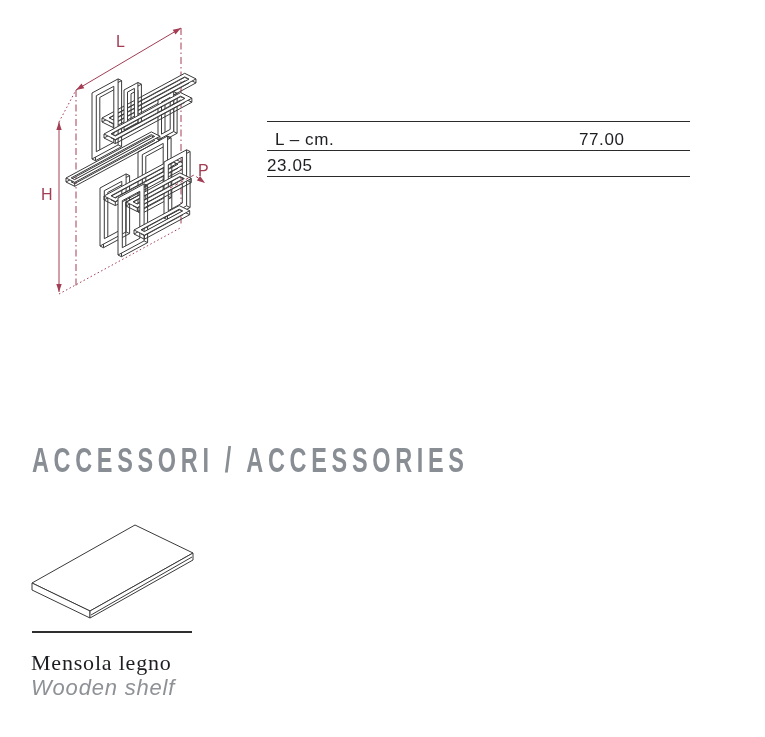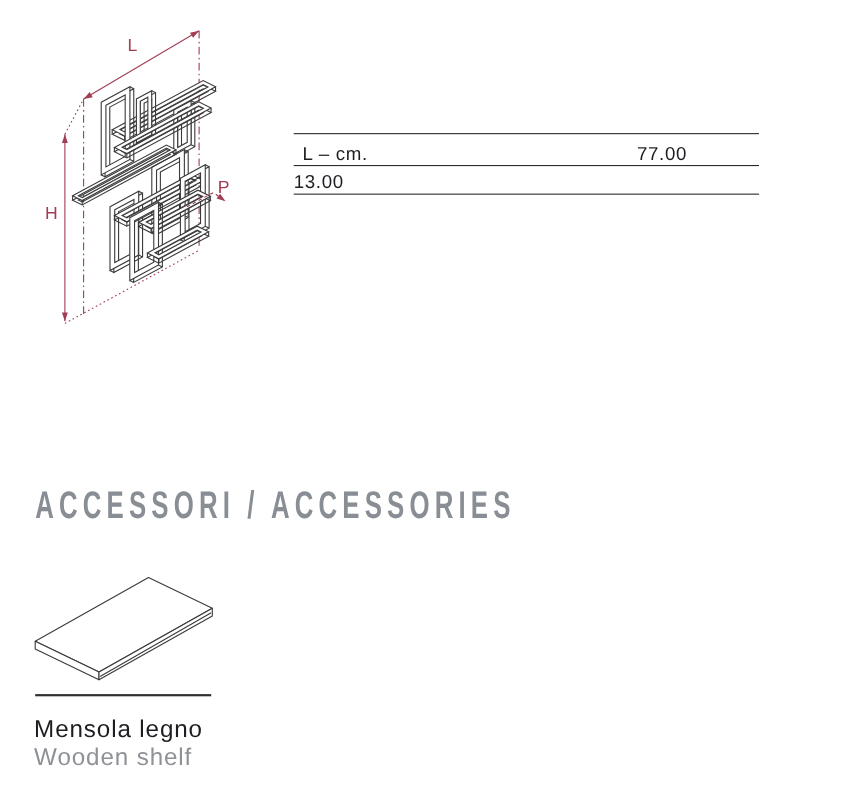--- a/index.html
+++ b/index.html
@@ -41,25 +41,25 @@
     font-size:35px;font-weight:bold;letter-spacing:7px;white-space:nowrap;
     transform:scaleX(0.67);transform-origin:left top;line-height:32px;
   }
   
   .acc-divider{
     position:absolute;left:32px;top:631px;width:160px;height:0;
     border-top:2px solid #2f2f2f;
   }
   .acc-name-primary{
     position:absolute;left:31px;top:651px;
-    color:var(--c-text_dark,#1c1e21);font-size:22px;line-height:24px;letter-spacing:0.8px;
+    color:var(--c-text_dark,#1c1e21);font-size:22px;line-height:24px;letter-spacing:0.8px;font-family:Liberation Serif, serif;
   }
   .acc-name-secondary{
     position:absolute;left:31px;top:676px;
-    color:var(--c-text_gray,#8e9196);font-size:22px;line-height:24px;letter-spacing:0.8px;
+    color:var(--c-text_gray,#8e9196);font-size:22px;line-height:24px;letter-spacing:0.8px;font-style:italic;
   }
 </style>
 </head>
 <body>
 
 <div class="page">
 
   <svg id="drawing-svg" width="765" height="737" viewBox="0 0 765 737">
     <g id="g-dims">
         <line class="dim" x1="76" y1="90" x2="181" y2="28"></line>
@@ -155,21 +155,21 @@
   <span class="dim-label lbl-l">L</span>
   <span class="dim-label lbl-h">H</span>
   <span class="dim-label lbl-p">P</span>
 
   <div class="dim-table">
     <div class="dim-row r1">
       <div class="cell-label">L – cm.</div>
       <div class="cell-value">77.00</div>
     </div>
     <div class="dim-row r3">
-      <div class="cell-value">13.00</div>
+      <div class="cell-value">23.05</div>
     </div>
   </div>
 
   <div class="acc-heading">ACCESSORI / ACCESSORIES</div>
 
   <div>
     <div class="acc-divider"></div>
     <div class="acc-name-primary">Mensola legno</div>
     <div class="acc-name-secondary">Wooden shelf</div>
   </div>

